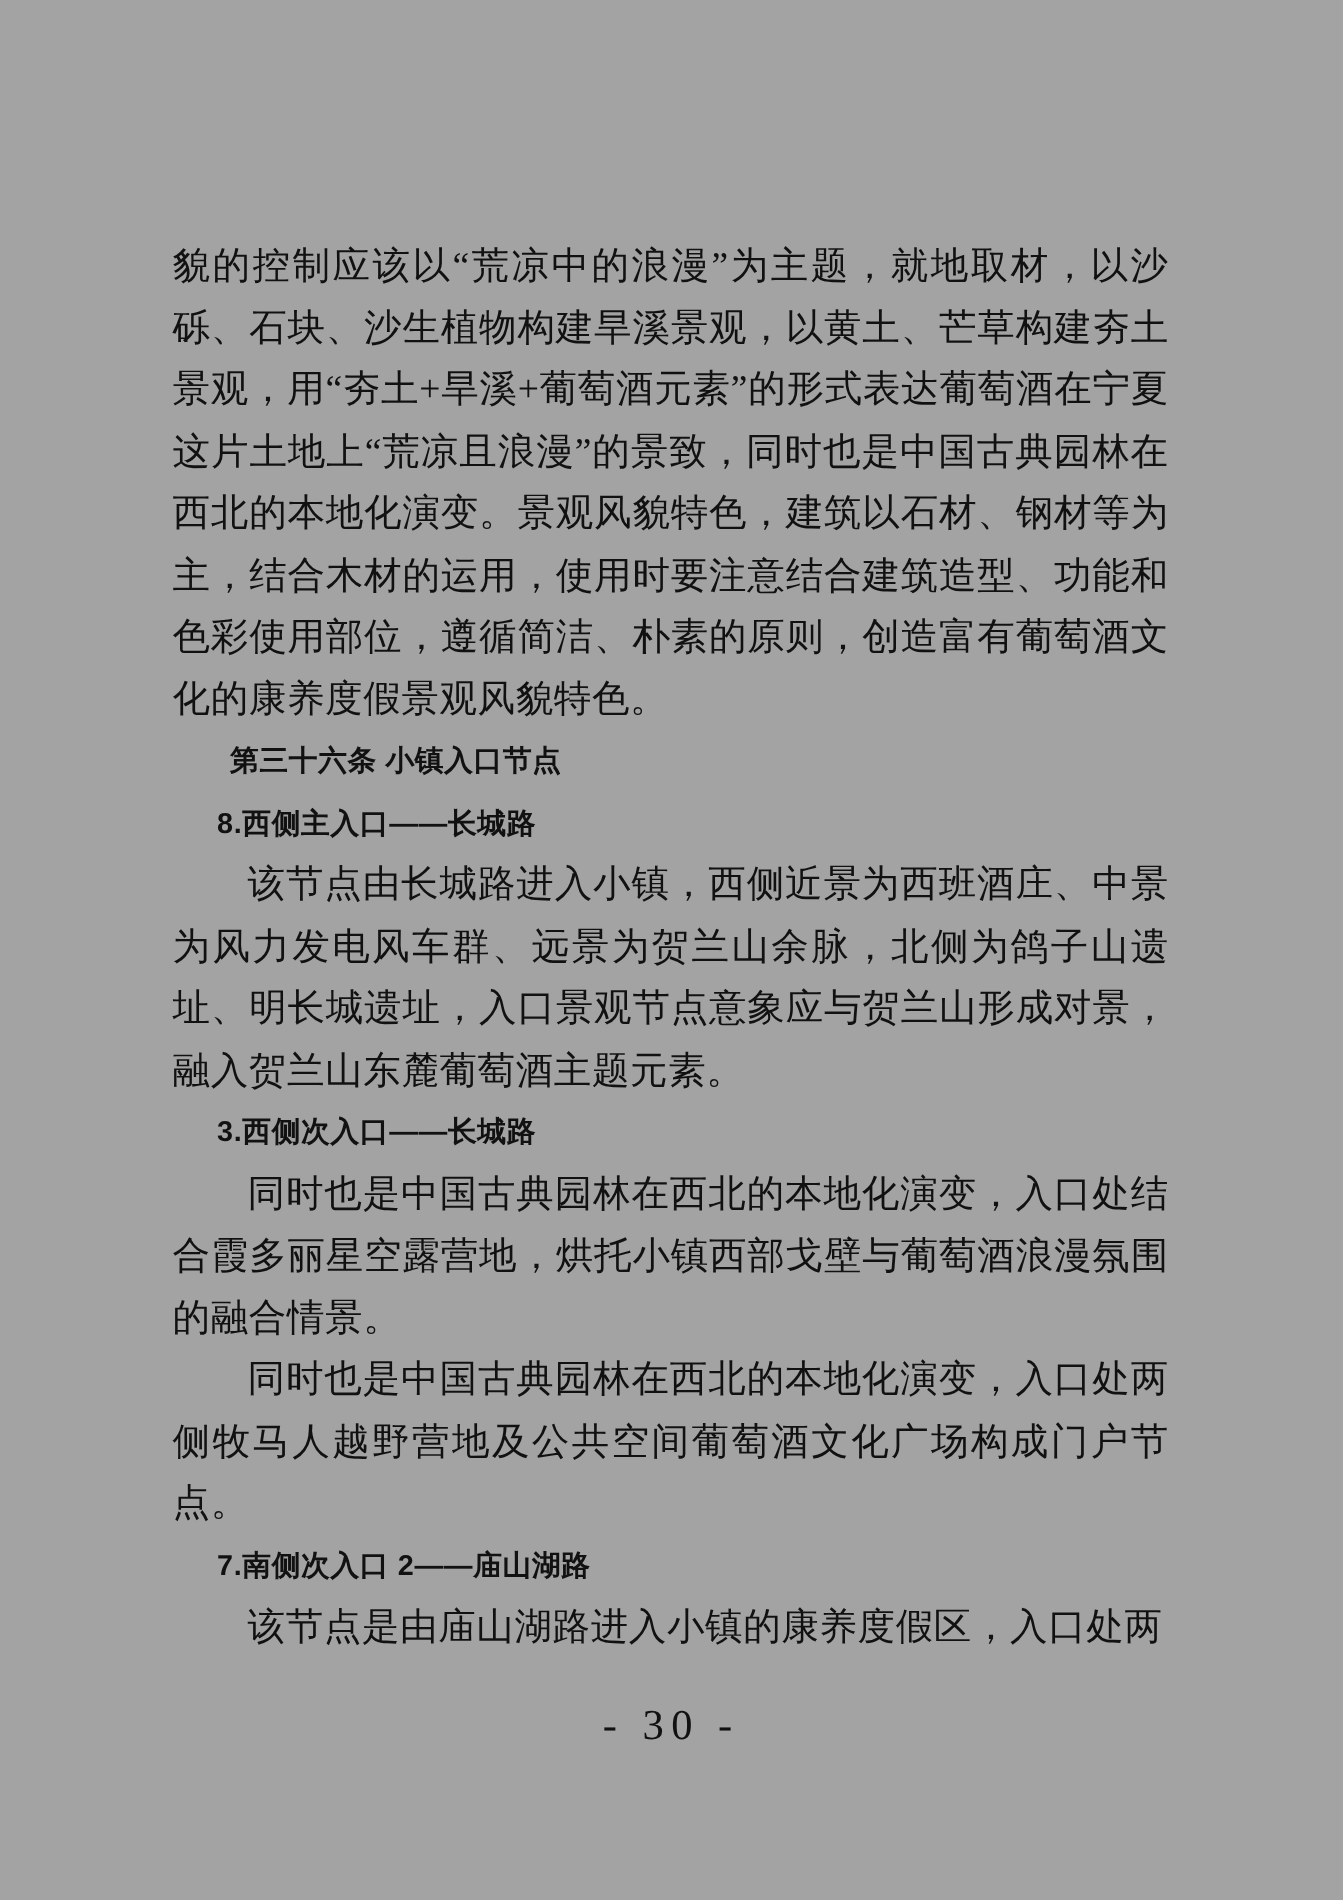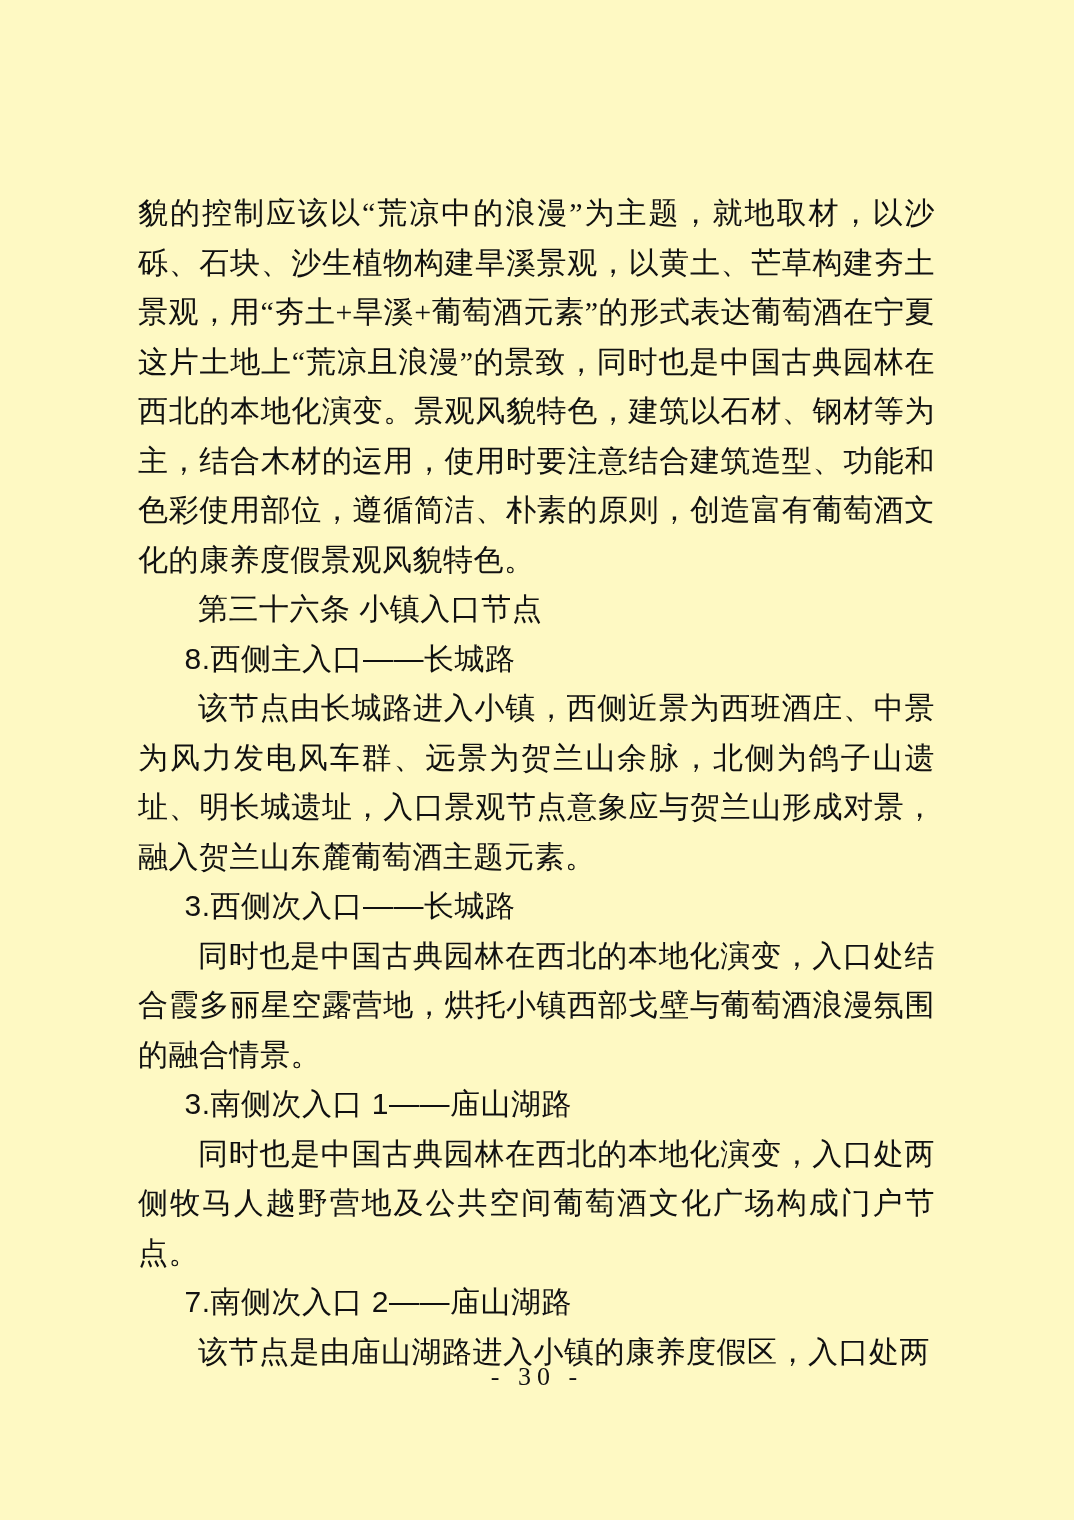--- a/index.html
+++ b/index.html
@@ -4,21 +4,21 @@
 <style>
   html, body {
     margin: 0;
     padding: 0;
     background: #ffffff;
   }
   .page {
     position: relative;
     width: 1074px;
     height: 1520px;
-    background: #fef9c3;
+    background: #a3a3a3;
     overflow: hidden;
     font-family: "Liberation Serif", serif;
     color: #111111;
   }
   .content {
     position: absolute;
     top: 188px;
     left: 138px;
     width: 797px;
   }
@@ -33,51 +33,50 @@
   }
   .content p.body {
     text-indent: 2em;
     font-weight: 400;
   }
   .content p.body.no-indent {
     text-indent: 0;
   }
   .content p.heading {
     text-indent: 2em;
-    font-weight: 400;
+    font-weight: 700;
     font-family: "Liberation Sans", sans-serif;
-    font-size: 30px;
+    font-size: 23px;
     letter-spacing: 0.5px;
   }
   .content p.heading.numbered {
     text-indent: 1.55em;
   }
   .footer {
     position: absolute;
     top: 1362px;
     left: 0;
     width: 100%;
     text-align: center;
-    font-size: 26px;
+    font-size: 34px;
     letter-spacing: 6px;
     color: #111111;
     font-family: "Liberation Serif", serif;
   }
 </style>
 </head>
 <body>
 
 <div class="page">
   <div class="content">
     <p class="body no-indent">貌的控制应该以“荒凉中的浪漫”为主题，就地取材，以沙砾、石块、沙生植物构建旱溪景观，以黄土、芒草构建夯土景观，用“夯土+旱溪+葡萄酒元素”的形式表达葡萄酒在宁夏这片土地上“荒凉且浪漫”的景致，同时也是中国古典园林在西北的本地化演变。景观风貌特色，建筑以石材、钢材等为主，结合木材的运用，使用时要注意结合建筑造型、功能和色彩使用部位，遵循简洁、朴素的原则，创造富有葡萄酒文化的康养度假景观风貌特色。</p>
     <p class="heading">第三十六条 小镇入口节点</p>
     <p class="heading numbered">8.西侧主入口——长城路</p>
     <p class="body">该节点由长城路进入小镇，西侧近景为西班酒庄、中景为风力发电风车群、远景为贺兰山余脉，北侧为鸽子山遗址、明长城遗址，入口景观节点意象应与贺兰山形成对景，融入贺兰山东麓葡萄酒主题元素。</p>
     <p class="heading numbered">3.西侧次入口——长城路</p>
     <p class="body">同时也是中国古典园林在西北的本地化演变，入口处结合霞多丽星空露营地，烘托小镇西部戈壁与葡萄酒浪漫氛围的融合情景。</p>
-    <p class="heading numbered">3.南侧次入口 1——庙山湖路</p>
     <p class="body">同时也是中国古典园林在西北的本地化演变，入口处两侧牧马人越野营地及公共空间葡萄酒文化广场构成门户节点。</p>
     <p class="heading numbered">7.南侧次入口 2——庙山湖路</p>
     <p class="body">该节点是由庙山湖路进入小镇的康养度假区，入口处两</p>
   </div>
 
   <div class="footer">- 30 -</div>
 </div>
 
 </body></html>

